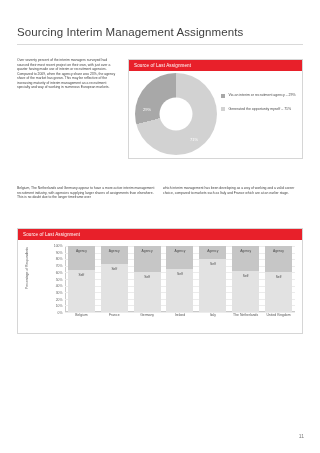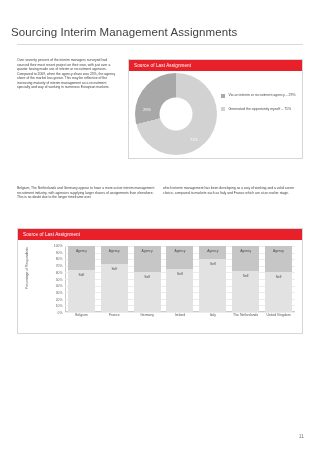--- a/index.html
+++ b/index.html
@@ -12,21 +12,21 @@
     height: 453px;
     position: relative;
     font-family: "Liberation Sans", sans-serif;
     color: #3a3a3a;
     overflow: hidden;
   }
 
   
   .page-title {
     position: absolute;
-    left: 11px;
+    left: 17px;
     top: 26px;
     font-size: 11.5px;
     color: #3f3f3f;
     letter-spacing: 0.1px;
     white-space: nowrap;
   }
   .title-rule {
     position: absolute;
     left: 17px;
     top: 44px;

